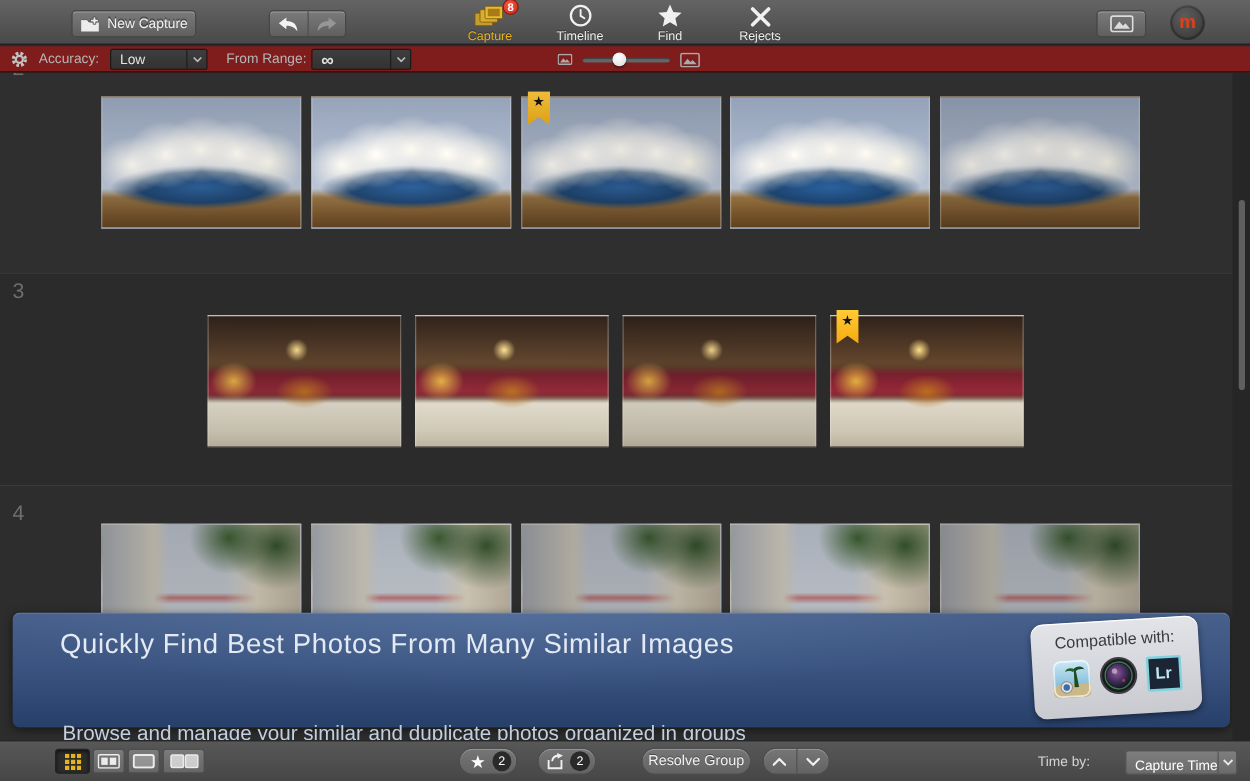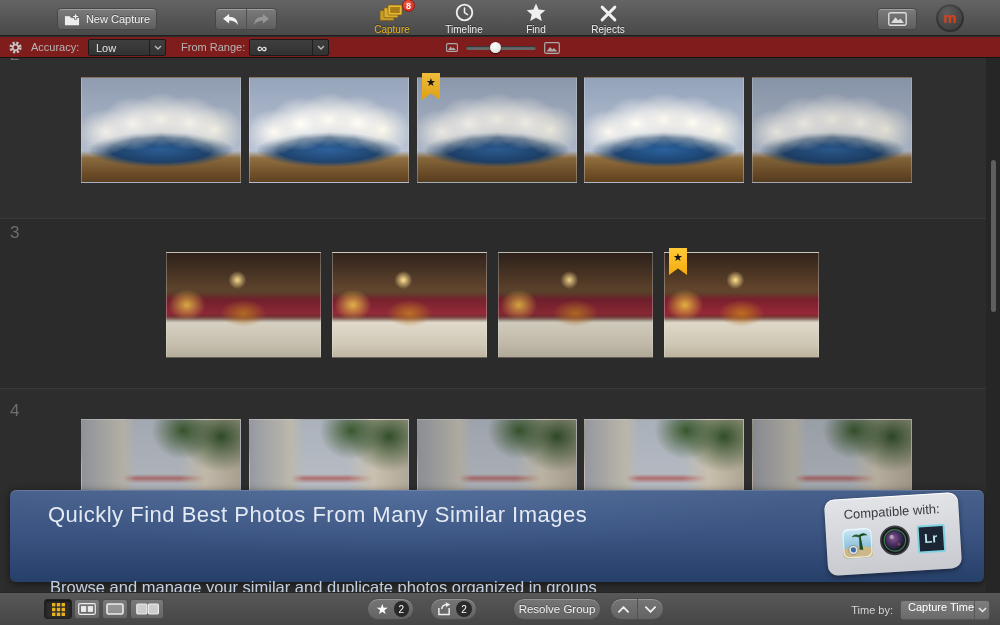--- a/index.html
+++ b/index.html
@@ -125,21 +125,21 @@
     display:flex; align-items:center; justify-content:center; }
   .pill .glyph { color:#fff; font-size:14px; line-height:14px; }
   .resolve { left:513px; width:88px; justify-content:center;align-items:center; }
   .resolve span { font-size:11.5px; color:#f2f2f2; text-shadow:0 -1px 0 rgba(0,0,0,.35); }
   .navpill { left:610px; width:54px; padding:0; overflow:hidden; }
   .navpill .half { flex:1; height:100%; display:flex; align-items:center; justify-content:center; }
   .navpill .half + .half { border-left:1px solid #525252; }
   .sortzone { position:absolute; right:10px; top:0; height:33px; display:flex; align-items:center; gap:7px; }
   .sortzone .lbl { font-size:11px; color:#d4d4d4; }
   .sort-dd { width:90px; height:20px; background:linear-gradient(180deg,#7e7e7e,#6a6a6a); border:1px solid #545454;
-    border-radius:3px; display:flex; align-items:flex-start; cursor:pointer; }
+    border-radius:3px; display:flex; align-items:flex-end; cursor:pointer;margin-left:21px; }
   .sort-dd .val { flex:1; font-size:11px; color:#fff; padding-left:7px; white-space:nowrap; }
   .sort-dd .chev { width:17px; height:100%; border-left:1px solid #575757; display:flex; align-items:center; justify-content:center; }
 </style>
 </head>
 <body>
 
 <div id="app">
 
   <div class="topbar">
     <div class="btn-raised new-session">

